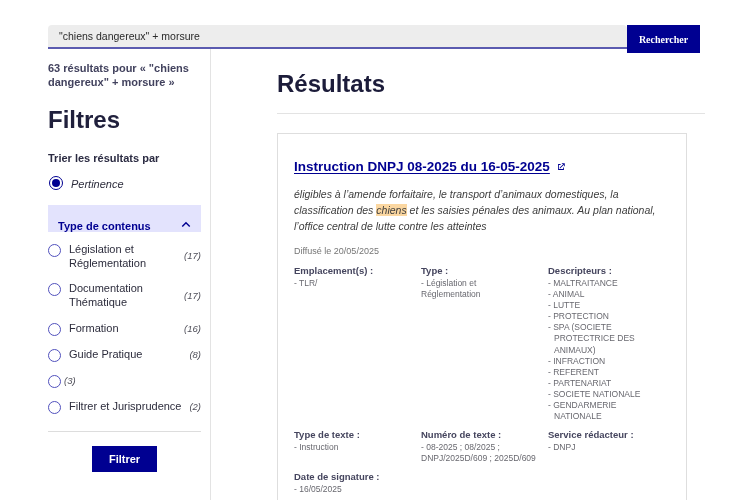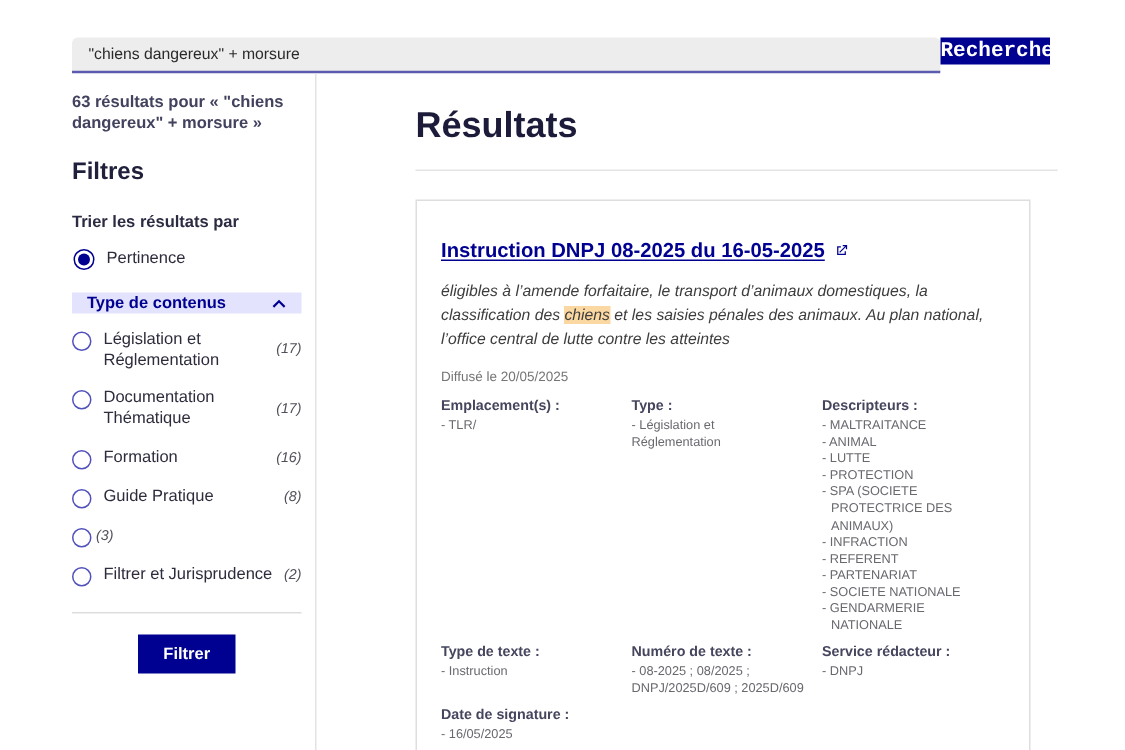--- a/index.html
+++ b/index.html
@@ -3,39 +3,39 @@
 <meta charset="utf-8">
 <style>
   * { margin:0; padding:0; box-sizing:border-box; }
   html,body { width:750px; height:500px; background:#fff; overflow:hidden;
     font-family:"Liberation Sans", sans-serif; }
   
   .topbar { display:flex; margin:25px 50px 0 48px; height:24px; }
   .search-input { flex:1; height:24px; background:#ededed; border:0;
     border-bottom:2px solid #5b5bb0; border-radius:4px 4px 0 0; padding:0 11px;
     font-size:10.5px; color:#2a2a2a; font-family:inherit; }
-  .search-btn { width:73px; height:18px; background:#000091; color:#fff; border:0;
-    font-weight:700; font-size:14px; font-family:Liberation Mono, monospace; cursor:pointer; }
+  .search-btn { width:73px; height:28px; background:#000091; color:#fff; border:0;
+    font-weight:700; font-size:10px; font-family:Liberation Serif, serif; cursor:pointer; }
   
   .content { display:flex; padding-left:48px; align-items:stretch; }
   .sidebar { width:163px; flex:none; border-right:1px solid #e3e3e3;
     padding-right:9px; padding-bottom:16px; }
   .main { margin-left:66px; width:428px; flex:none; }
   
   .results-count { margin-top:12px; font-size:11px; font-weight:700; color:#42425e; line-height:1.3; }
-  .filters-title { margin-top:16px; font-size:16px; font-weight:800; color:#20203c; }
+  .filters-title { margin-top:16px; font-size:24px; font-weight:800; color:#20203c; }
   .sort-label { margin-top:18px; font-size:11px; font-weight:700; color:#2b2b42; }
-  .sort-option { margin-top:12px; display:flex; align-items:flex-start; gap:8px;
-    font-size:11px; color:#2c2c3c; padding-left:1px; cursor:pointer; }
+  .sort-option { margin-top:12px; display:flex; align-items:flex-end; gap:8px;
+    font-size:11px; color:#2c2c3c; padding-left:1px; cursor:pointer;font-style:italic; }
   .radio { width:13px; height:13px; flex:none; border:1.5px solid #5151bd;
     border-radius:50%; background:#fff; position:relative; display:inline-block; }
   .radio.checked { width:14px; height:14px; border-color:#000091; }
   .radio.checked::after { content:""; position:absolute; inset:2px; border-radius:50%; background:#000091; }
-  .accordion-header { margin-top:15px; height:14px; background:#e3e3fd;
-    display:flex; align-items:center; justify-content:space-between;
+  .accordion-header { margin-top:15px; height:27px; background:#e3e3fd;
+    display:flex; align-items:flex-end; justify-content:space-between;
     padding:0 10px; cursor:pointer; }
   .accordion-label { font-size:11px; font-weight:700; color:#000091; }
   .type-list { margin-top:4px; }
   .type-item { display:flex; align-items:flex-start; padding:6px 0 5px; cursor:pointer; }
   .type-item .radio { margin-top:2px; }
   .type-label { flex:1; margin-left:8px; font-size:11px; color:#2c2c3c; line-height:1.3; }
   .type-count { font-size:9.5px; font-style:italic; color:#50505a; align-self:center; padding-left:3px; }
   .sidebar-divider { margin-top:12px; border:0; border-top:1px solid #ddd; }
   .filter-btn { display:block; margin:14px auto 0; background:#000091; color:#fff;
     border:0; font-weight:700; font-size:11px; padding:7px 17px;

